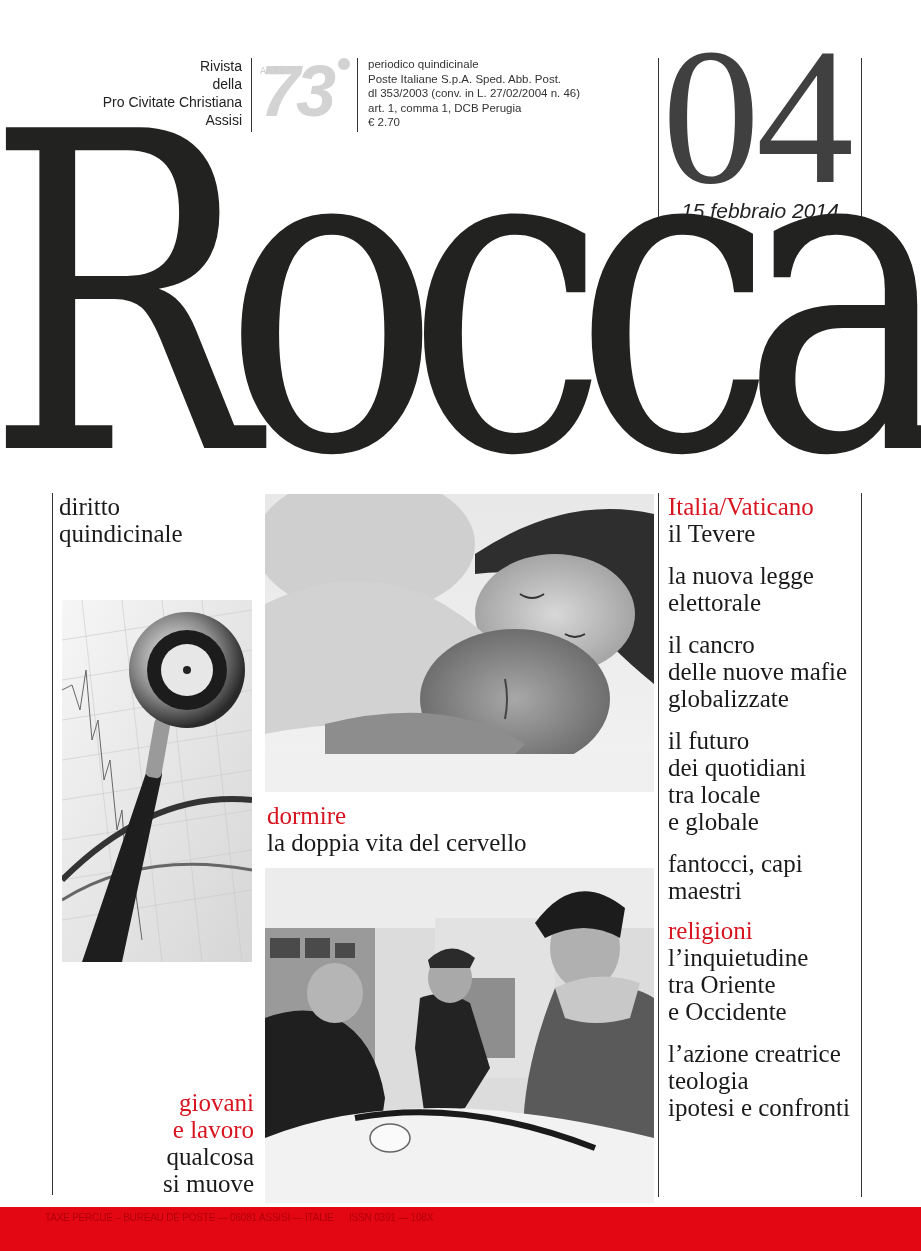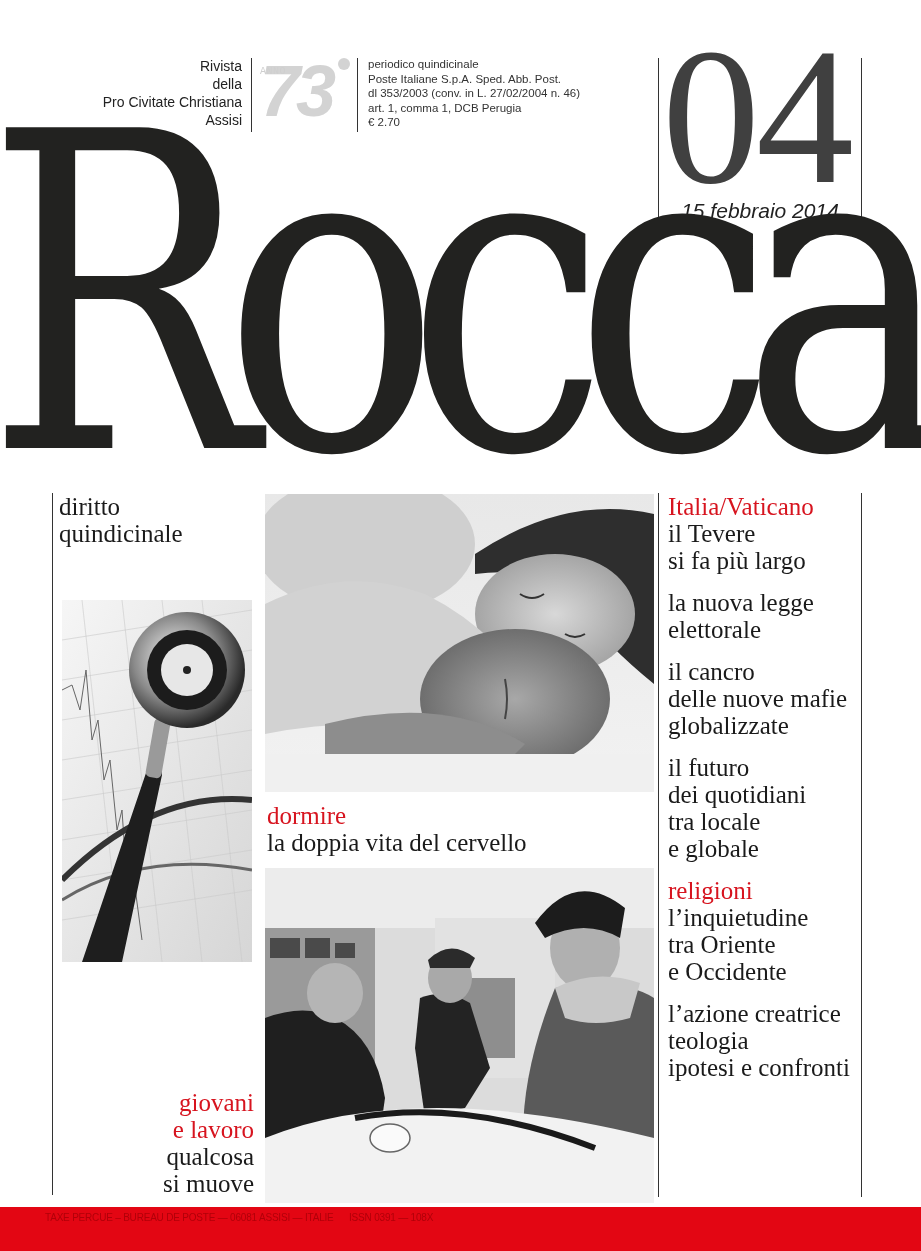--- a/index.html
+++ b/index.html
@@ -241,37 +241,40 @@
   </svg>
 </div>
 
 <div class="abs vline" style="left:658px; top:493px; height:704px;"></div>
 <div class="abs vline" style="left:861px; top:493px; height:704px;"></div>
 
 <div class="abs right-col col-text">
   <div class="item">
     <div class="red">Italia/Vaticano</div>
     <div>il Tevere</div>
-    <div>si fa più largo</div>
   </div>
   <div class="item">
     <div>la nuova legge</div>
     <div>elettorale</div>
   </div>
   <div class="item">
     <div>il cancro</div>
     <div>delle nuove mafie</div>
     <div>globalizzate</div>
   </div>
   <div class="item">
     <div>il futuro</div>
     <div>dei quotidiani</div>
     <div>tra locale</div>
     <div>e globale</div>
   </div>
+  <div class="item sm">
+    <div>fantocci, capi</div>
+    <div>maestri</div>
+  </div>
   <div class="item">
     <div class="red">religioni</div>
     <div>l’inquietudine</div>
     <div>tra Oriente</div>
     <div>e Occidente</div>
   </div>
   <div class="item">
     <div>l’azione creatrice</div>
     <div>teologia</div>
     <div>ipotesi e confronti</div>

